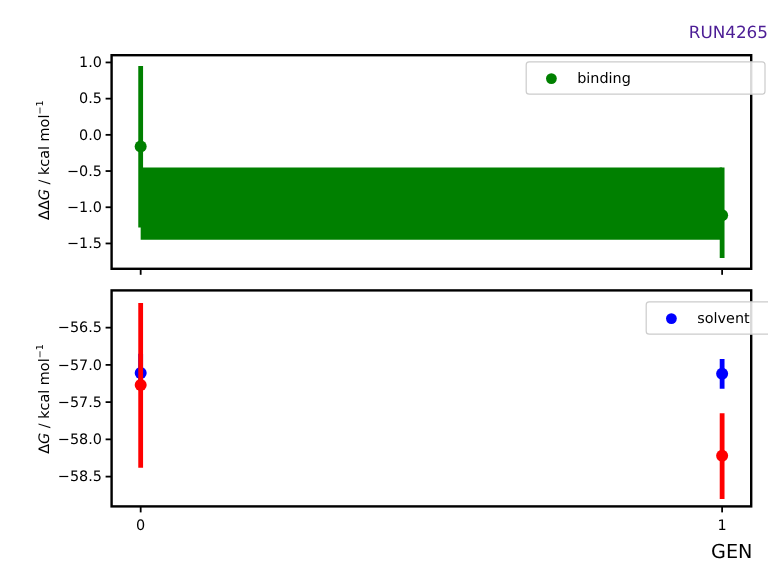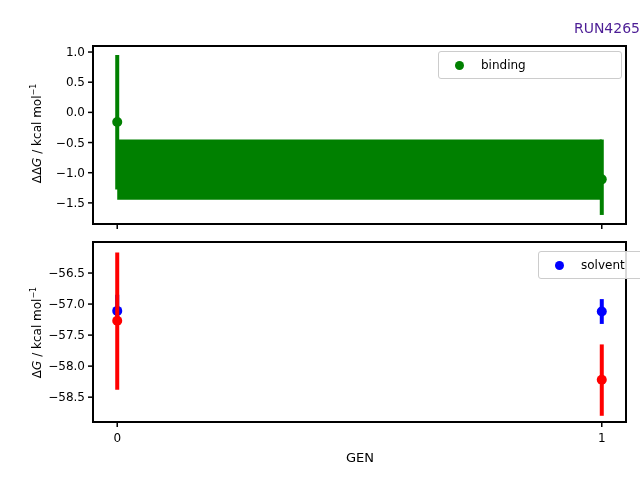--- a/index.html
+++ b/index.html
@@ -1,26 +1,26 @@
 <!DOCTYPE html>
 <html><head>
 <meta charset="utf-8">
 <style>
   html, body { margin:0; padding:0; background:#ffffff; }
   body { width:640px; height:480px; position:relative; overflow:hidden;
          font-family:"DejaVu Sans", sans-serif; }
   #fig { position:absolute; left:0; top:0; }
   .title { position:absolute; left:0; width:640px; top:8px; text-align:right;
            font-size:14px; color:#4c1d95;margin-top:12px; }
-  .xlabel { position:absolute; left:93px; width:534px; top:450px; text-align:center;
-            font-size:13px; color:#000; }
+  .xlabel { position:absolute; left:93px; width:534px; top:450px; text-align:right;
+            font-size:16px; color:#000; }
   .ylabel { position:absolute; font-size:12px; color:#000; white-space:nowrap;
             transform-origin:center center; }
   .legend { position:absolute; background:rgba(255,255,255,0.85); border:1px solid #cccccc;
-            border-radius:3px; font-size:12px; color:#000; padding:3px 6px 3px 6px; }
+            border-radius:3px; font-size:12px; color:#000; padding:3px 22px 3px 6px; }
   .legend-row { display:flex; align-items:center; height:20px; }
   .leg-marker { width:28px; display:flex; justify-content:center; align-items:center; margin-right:8px; }
   .dot { width:9px; height:9px; border-radius:50%; }
   .dotted { width:24px; border-top:2px dotted #008000; }
 </style>
 </head>
 <body>
 
 <div class="title">RUN4265</div>
 

